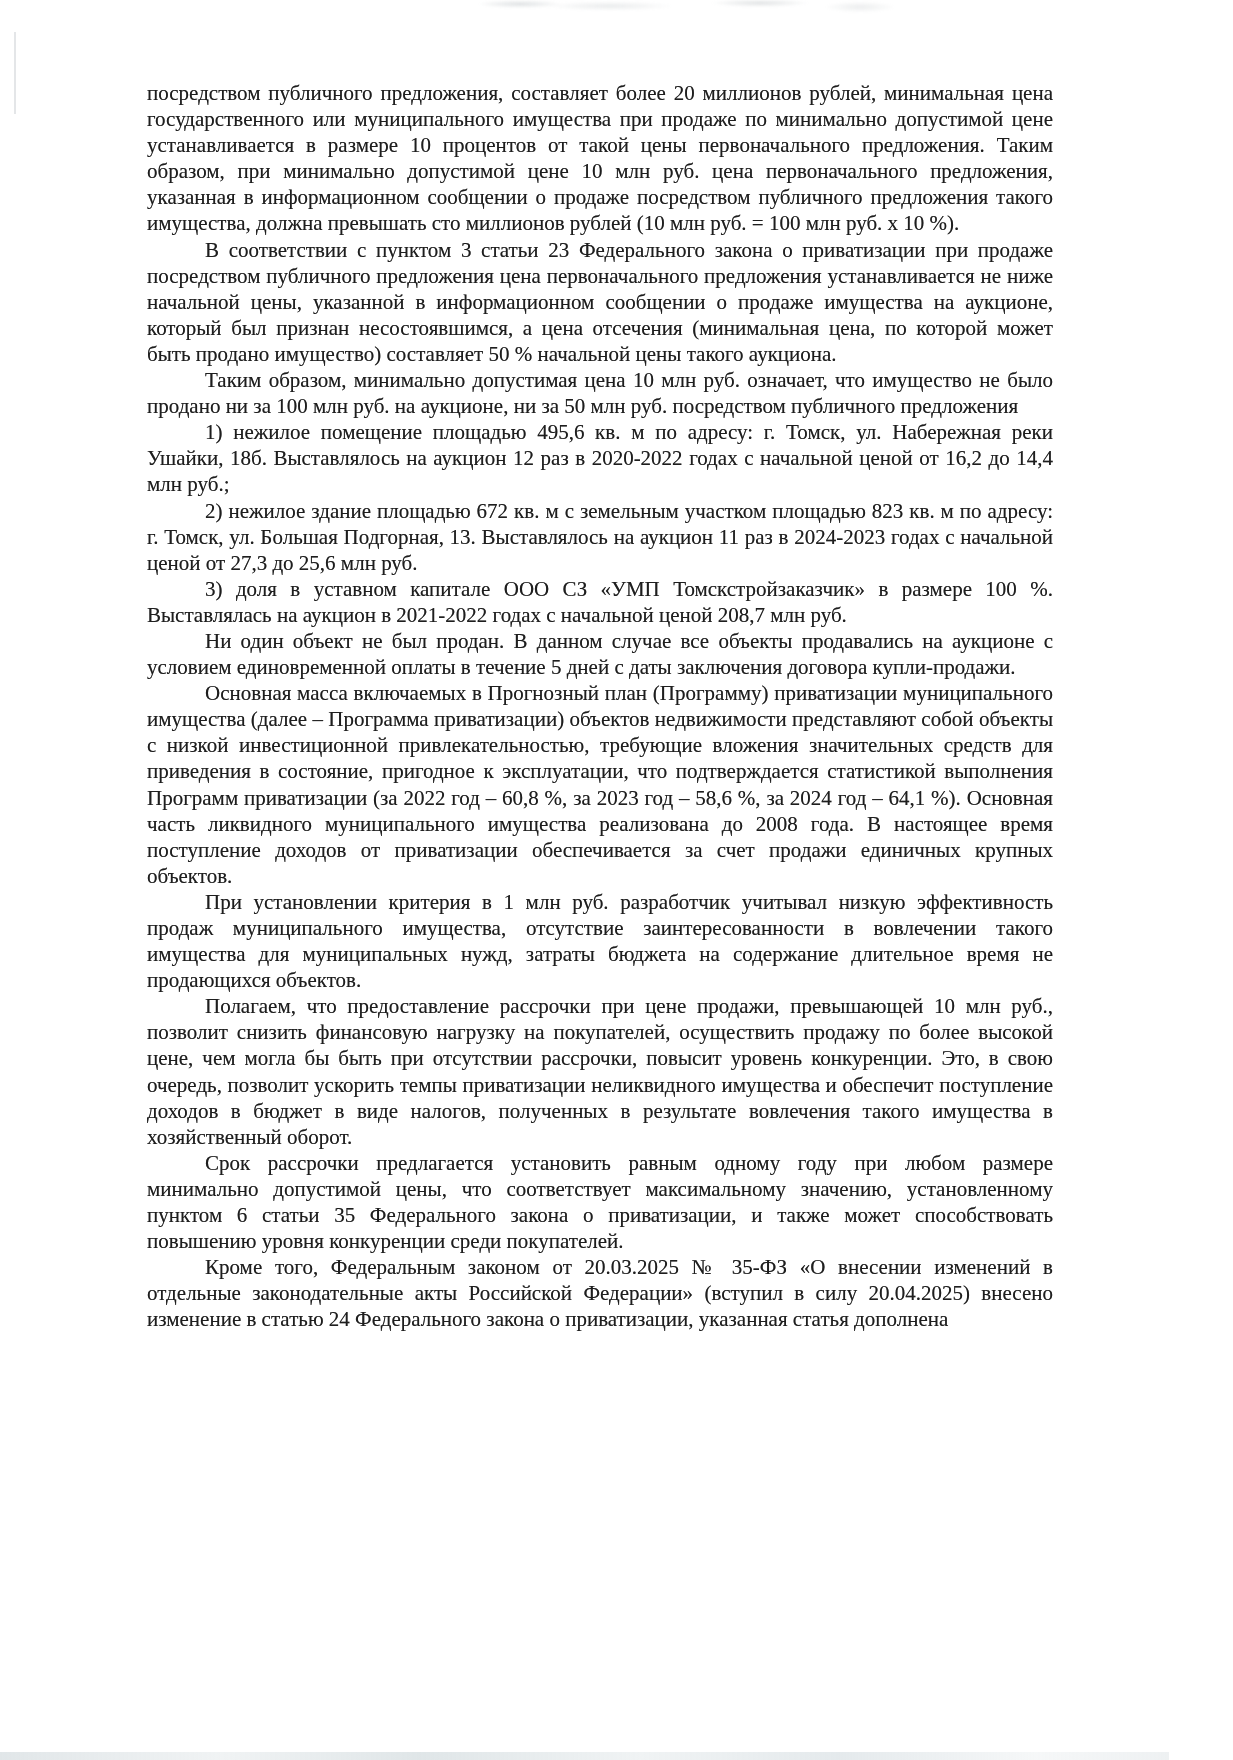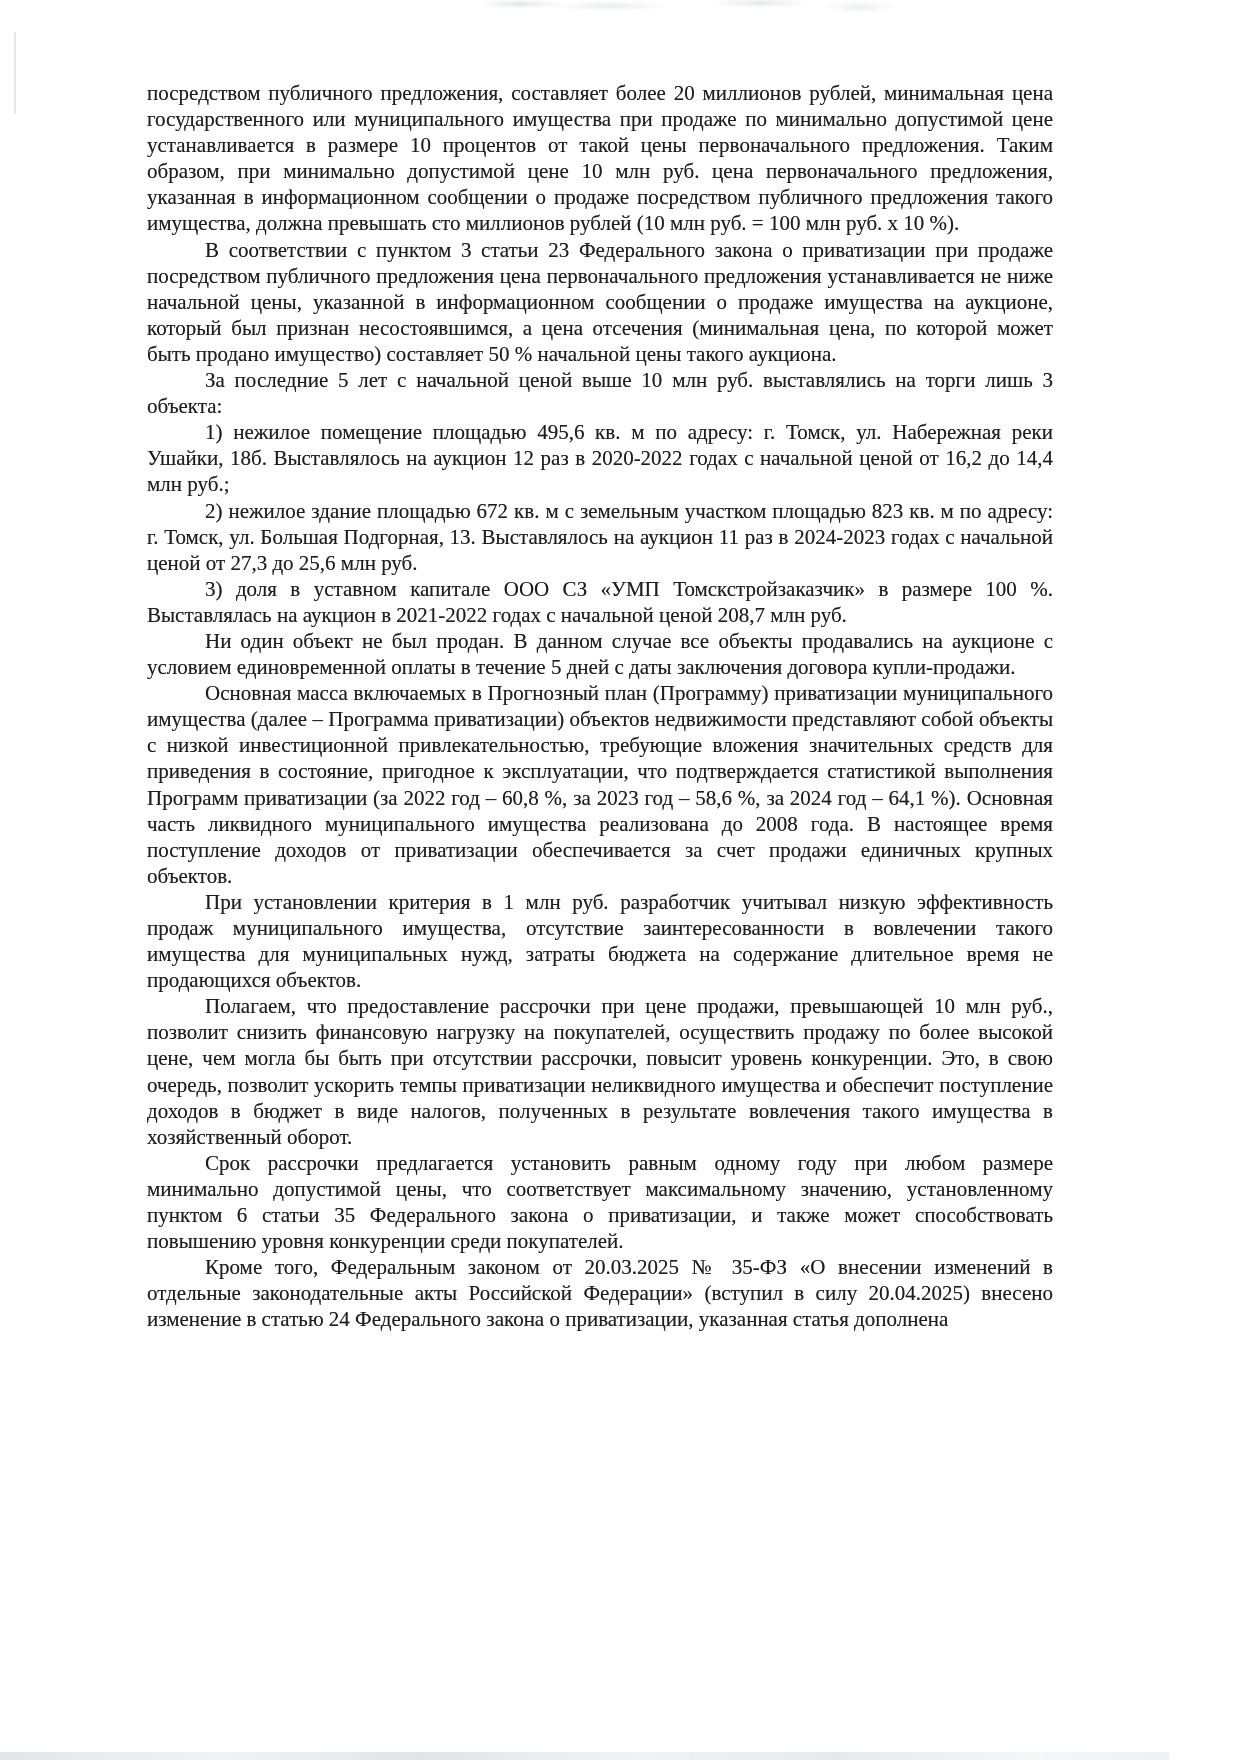--- a/index.html
+++ b/index.html
@@ -78,21 +78,21 @@
 <body>
 
 <div class="page">
 
   <div class="artifact-top-smudge"></div>
   <div class="artifact-left-line"></div>
 
   <div class="text-block">
     <p class="no-indent">посредством публичного предложения, составляет более 20 миллионов рублей, минимальная цена государственного или муниципального имущества при продаже по минимально допустимой цене устанавливается в размере 10 процентов от такой цены первоначального предложения. Таким образом, при минимально допустимой цене 10 млн руб. цена первоначального предложения, указанная в информационном сообщении о продаже посредством публичного предложения такого имущества, должна превышать сто миллионов рублей (10 млн руб. = 100 млн руб. х 10 %).</p>
     <p>В соответствии с пунктом 3 статьи 23 Федерального закона о приватизации при продаже посредством публичного предложения цена первоначального предложения устанавливается не ниже начальной цены, указанной в информационном сообщении о продаже имущества на аукционе, который был признан несостоявшимся, а цена отсечения (минимальная цена, по которой может быть продано имущество) составляет 50 % начальной цены такого аукциона.</p>
-    <p>За последние 5 лет с начальной ценой выше 10 млн руб. выставлялись на торги лишь 3 объекта:</p>
+    <p>Таким образом, минимально допустимая цена 10 млн руб. означает, что имущество не было продано ни за 100 млн руб. на аукционе, ни за 50 млн руб. посредством публичного предложения</p>
     <p>1) нежилое помещение площадью 495,6 кв. м по адресу: г. Томск, ул. Набережная реки Ушайки, 18б. Выставлялось на аукцион 12 раз в 2020-2022 годах с начальной ценой от 16,2 до 14,4 млн руб.;</p>
     <p>2) нежилое здание площадью 672 кв. м с земельным участком площадью 823 кв. м по адресу: г. Томск, ул. Большая Подгорная, 13. Выставлялось на аукцион 11 раз в 2024-2023 годах с начальной ценой от 27,3 до 25,6 млн руб.</p>
     <p>3) доля в уставном капитале ООО СЗ «УМП Томскстройзаказчик» в размере 100 %. Выставлялась на аукцион в 2021-2022 годах с начальной ценой 208,7 млн руб.</p>
     <p>Ни один объект не был продан. В данном случае все объекты продавались на аукционе с условием единовременной оплаты в течение 5 дней с даты заключения договора купли-продажи.</p>
     <p>Основная масса включаемых в Прогнозный план (Программу) приватизации муниципального имущества (далее – Программа приватизации) объектов недвижимости представляют собой объекты с низкой инвестиционной привлекательностью, требующие вложения значительных средств для приведения в состояние, пригодное к эксплуатации, что подтверждается статистикой выполнения Программ приватизации (за 2022 год – 60,8 %, за 2023 год – 58,6 %, за 2024 год – 64,1 %). Основная часть ликвидного муниципального имущества реализована до 2008 года. В настоящее время поступление доходов от приватизации обеспечивается за счет продажи единичных крупных объектов.</p>
     <p>При установлении критерия в 1 млн руб. разработчик учитывал низкую эффективность продаж муниципального имущества, отсутствие заинтересованности в вовлечении такого имущества для муниципальных нужд, затраты бюджета на содержание длительное время не продающихся объектов.</p>
     <p>Полагаем, что предоставление рассрочки при цене продажи, превышающей 10 млн руб., позволит снизить финансовую нагрузку на покупателей, осуществить продажу по более высокой цене, чем могла бы быть при отсутствии рассрочки, повысит уровень конкуренции. Это, в свою очередь, позволит ускорить темпы приватизации неликвидного имущества и обеспечит поступление доходов в бюджет в виде налогов, полученных в результате вовлечения такого имущества в хозяйственный оборот.</p>
     <p>Срок рассрочки предлагается установить равным одному году при любом размере минимально допустимой цены, что соответствует максимальному значению, установленному пунктом 6 статьи 35 Федерального закона о приватизации, и также может способствовать повышению уровня конкуренции среди покупателей.</p>
     <p>Кроме того, Федеральным законом от 20.03.2025 № 35-ФЗ «О внесении изменений в отдельные законодательные акты Российской Федерации» (вступил в силу 20.04.2025) внесено изменение в статью 24 Федерального закона о приватизации, указанная статья дополнена</p>
   </div>

